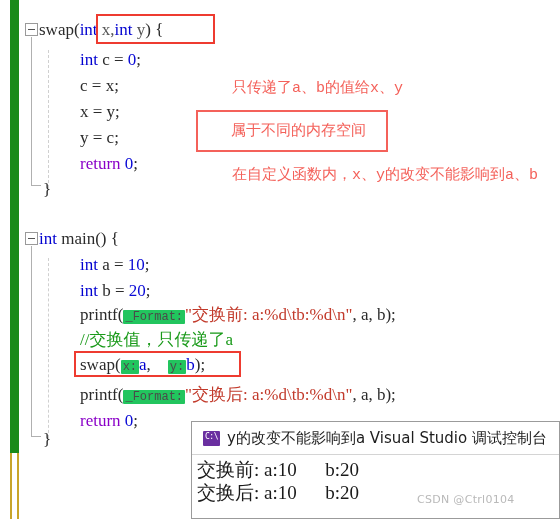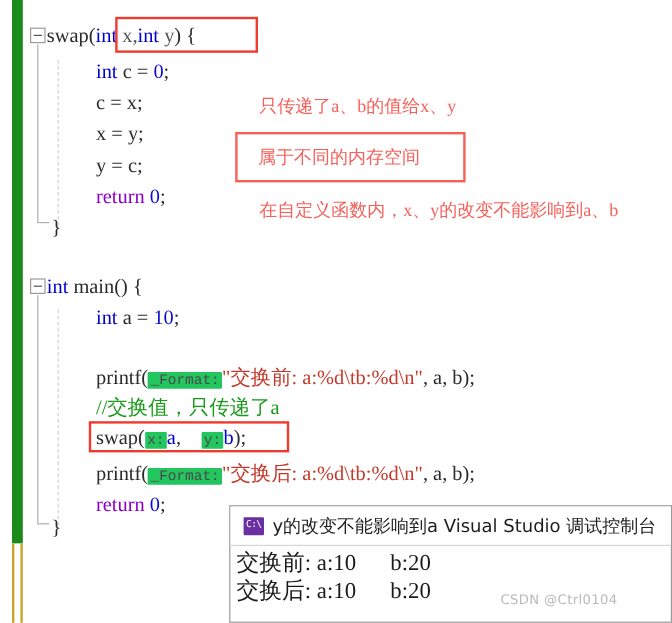--- a/index.html
+++ b/index.html
@@ -71,23 +71,24 @@
   .brace{color:#2b2b2b;}
 
   
   .red-box{
     position:absolute;border:2px solid #ee3b30;box-sizing:border-box;
     background:transparent;
   }
   .red-text{
     position:absolute;white-space:pre;
     color:#f4615a;
-    font-family:Liberation Serif, serif;
+    font-family:Liberation Mono, monospace;
     font-size:15px;
     line-height:18px;
+    margin-left:16px;
   }
   .red-note-box{
     position:absolute;border:2px solid #f4615a;box-sizing:border-box;
   }
 
   
   #console{
     position:absolute;left:191px;top:421px;width:369px;height:98px;
     background:#ffffff;
     border:1px solid #9b9b9b;
@@ -162,20 +163,21 @@
 
   <div class="outline-box" style="left:25px;top:232px;"></div>
   <div class="outline-line" style="left:31px;top:246px;height:190px;"></div>
   <div class="outline-foot" style="left:31px;top:436px;width:10px;"></div>
   <div class="indent-guide" style="left:48px;top:258px;height:180px;"></div>
 
   <div class="code-line" style="left:39px;top:229px;"><span class="kw">int</span><span class="plain"> main</span><span class="brace">()</span><span class="brace"> {</span></div>
 
   <div class="code-line" style="left:80px;top:255px;"><span class="kw">int</span><span class="plain"> a = </span><span class="num">10</span><span class="plain">;</span></div>
 
+  <div class="code-line" style="left:80px;top:281px;"><span class="kw">int</span><span class="plain"> b = </span><span class="num">20</span><span class="plain">;</span></div>
 
   <div class="code-line" style="left:80px;top:305px;"><span class="plain">printf</span><span class="brace">(</span><span class="hint">_Format:</span><span class="str">"交换前: a:%d\tb:%d\n"</span><span class="plain">, a, b);</span></div>
 
   <div class="code-line" style="left:80px;top:330px;"><span class="cmt">//交换值，只传递了a</span></div>
 
   <div class="code-line" style="left:80px;top:355px;"><span class="plain">swap</span><span class="brace">(</span><span class="hint">x:</span><span class="kw">a</span><span class="plain">,    </span><span class="hint">y:</span><span class="kw">b</span><span class="brace">);</span></div>
 
   <div class="code-line" style="left:80px;top:385px;"><span class="plain">printf</span><span class="brace">(</span><span class="hint">_Format:</span><span class="str">"交换后: a:%d\tb:%d\n"</span><span class="plain">, a, b);</span></div>
 
   <div class="code-line" style="left:80px;top:411px;"><span class="kw2">return</span><span class="num"> 0</span><span class="plain">;</span></div>

